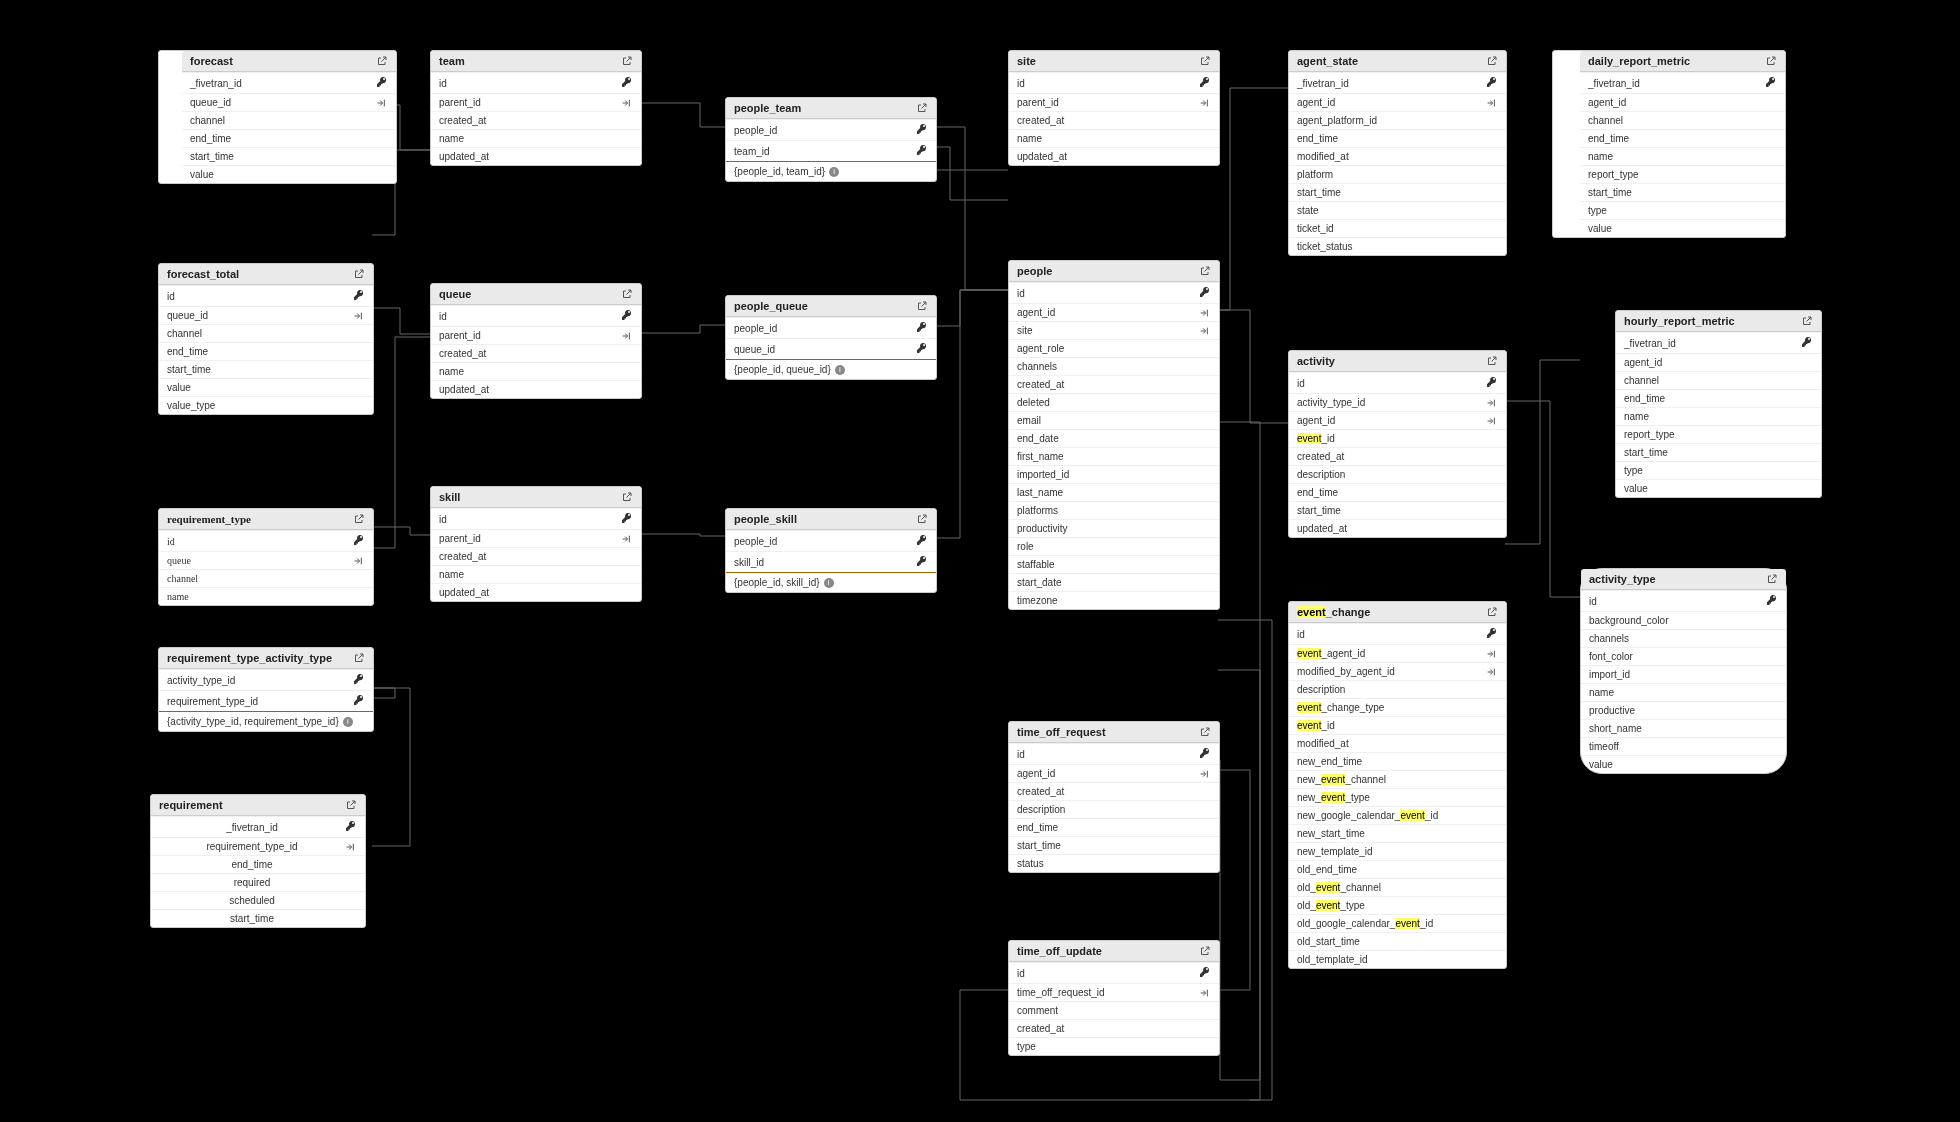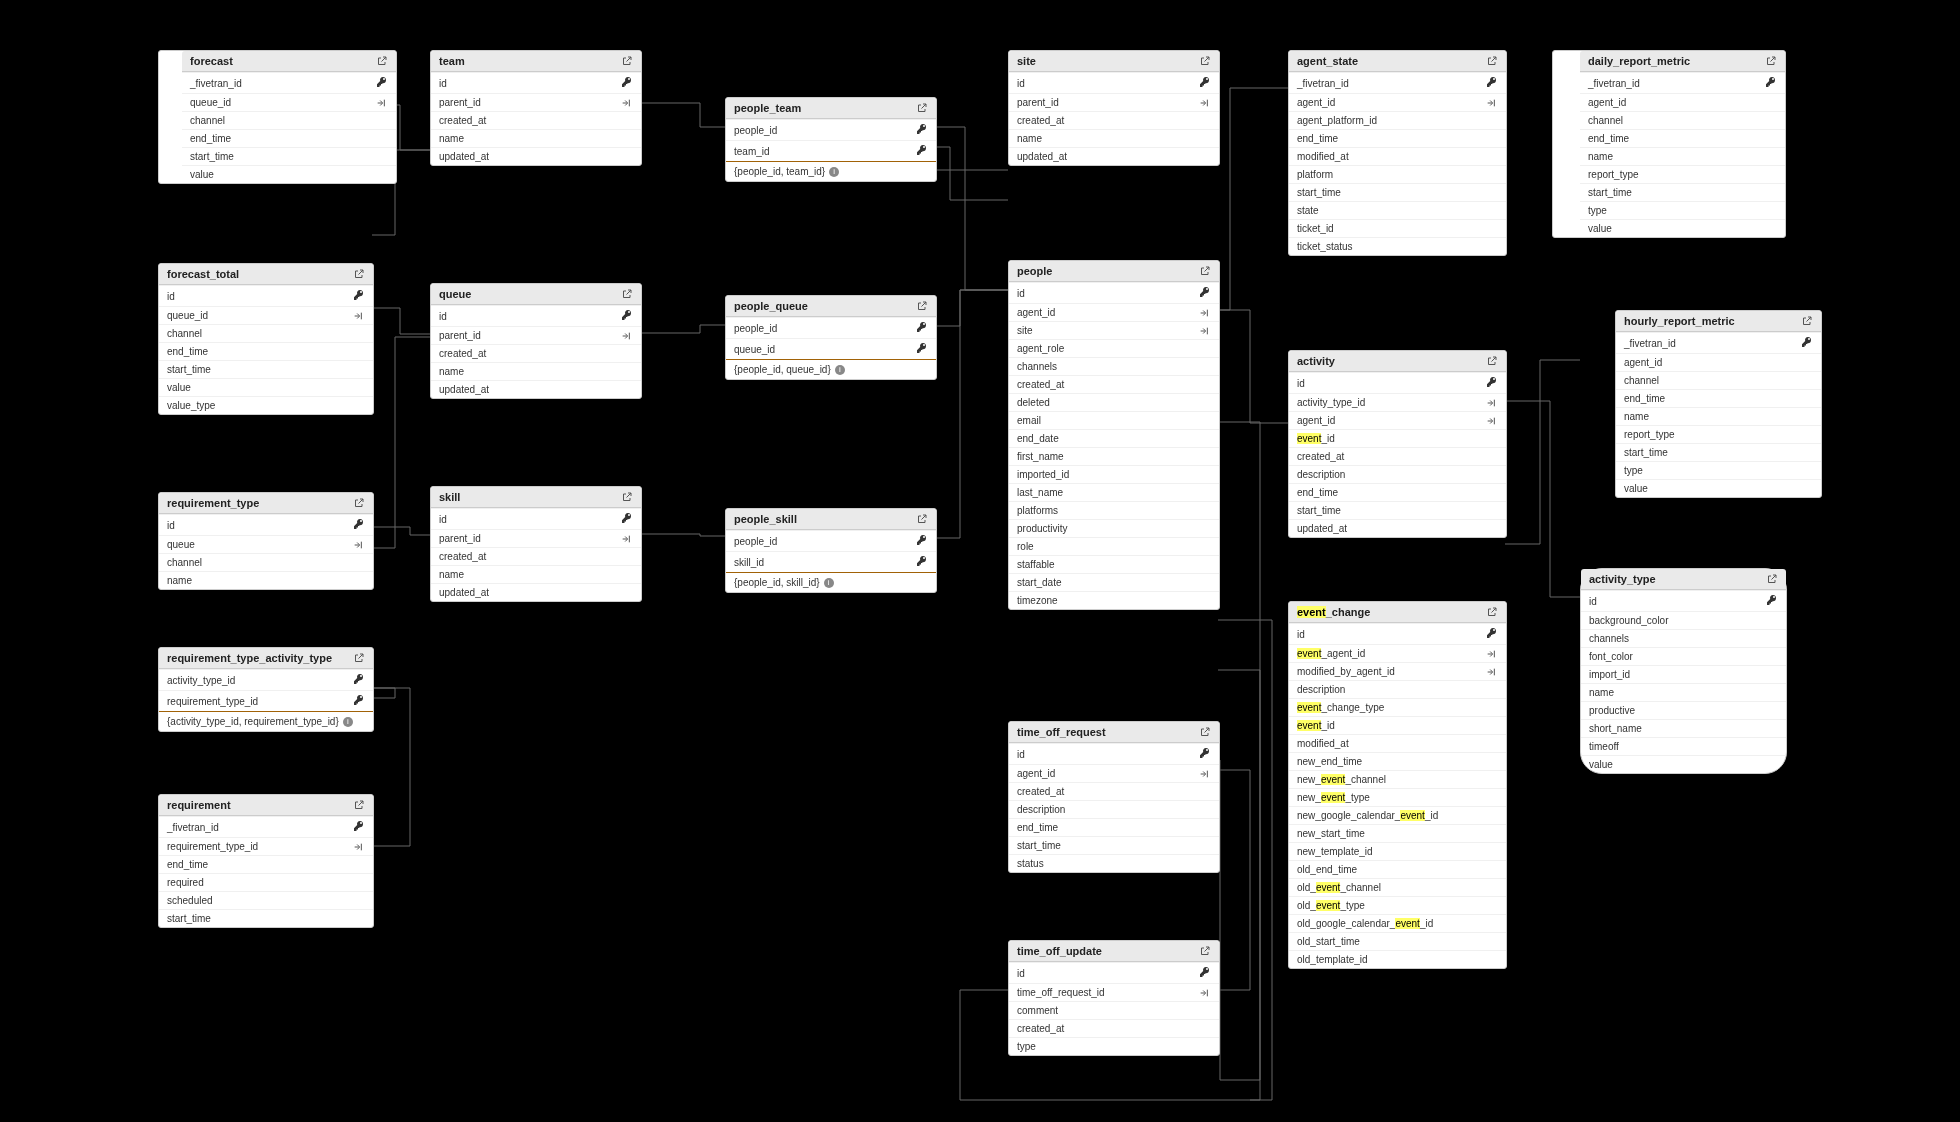--- a/index.html
+++ b/index.html
@@ -127,21 +127,21 @@
         </div>
         <div class="row">
           <span class="lbl">value</span>
           <span class="ic"></span>
         </div>
         <div class="row">
           <span class="lbl">value_type</span>
           <span class="ic"></span>
         </div>
       </div>
-      <div class="table" style="left: 158px; top: 492px; width: 214px;">
+      <div class="table" style="left: 158px; top: 508px; width: 214px; font-family: Liberation Serif, serif;">
         <div class="thead">
           <span>requirement_type</span>
           <span class="popicon">
             <svg viewBox="0 0 24 24">
               <path fill="none" stroke="#555" stroke-width="2" d="M14 4h6v6M20 4l-9 9M18 14v5H5V6h5"></path>
             </svg>
           </span>
         </div>
         <div class="row">
           <span class="lbl">id</span>
@@ -185,21 +185,21 @@
           <span class="lbl">requirement_type_id</span>
           <span class="ic"><svg viewBox="0 0 24 24">
               <path fill="#333" d="M14 2a6 6 0 0 0-5.65 8L2 16.34V22h5v-3h3v-3h2l1.35-1.35A6 6 0 1 0 14 2zm2 6a2 2 0 1 1 2-2 2 2 0 0 1-2 2z"></path>
             </svg></span>
         </div>
         <div class="composite">
           <span>{activity_type_id, requirement_type_id}</span>
           <span class="info">i</span>
         </div>
       </div>
-      <div class="table" style="left: 158px; top: 794px; width: 214px;">
+      <div class="table" style="left: 150px; top: 794px; width: 214px; text-align: center;">
         <div class="thead">
           <span>requirement</span>
           <span class="popicon">
             <svg viewBox="0 0 24 24">
               <path fill="none" stroke="#555" stroke-width="2" d="M14 4h6v6M20 4l-9 9M18 14v5H5V6h5"></path>
             </svg>
           </span>
         </div>
         <div class="row">
           <span class="lbl">_fivetran_id</span>

